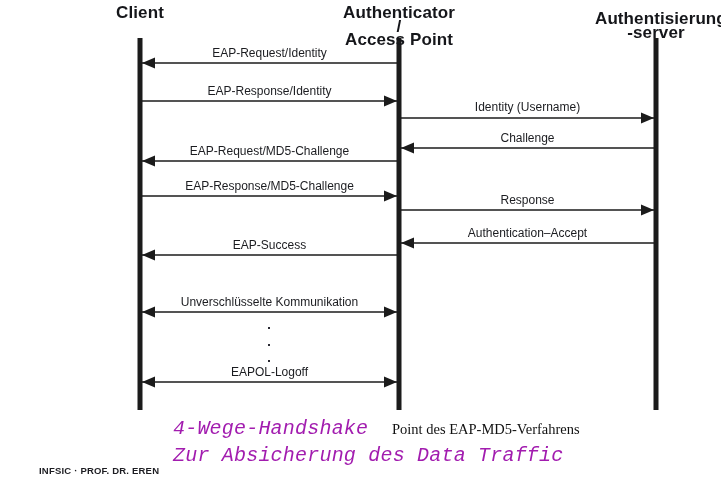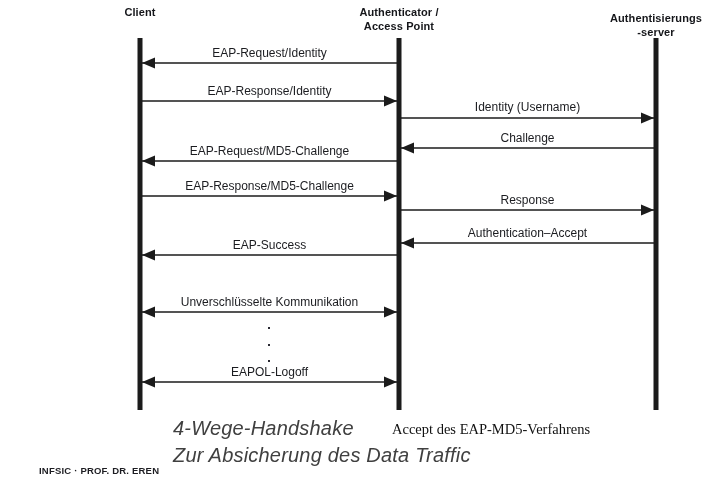--- a/index.html
+++ b/index.html
@@ -27,21 +27,21 @@
     left: 0;
     top: 0;
     width: 721px;
     height: 484px;
     display: block;
   }
   .actor-label {
     position: absolute;
     text-align: center;
     font-family: "Liberation Sans", sans-serif;
-    font-size: 11px;
+    font-size: 17px;
     font-weight: bold;
     color: #15161a;
     line-height: 13.5px;
     letter-spacing: 0.1px;
     white-space: pre-line;
   }
   #actor-label-0 { left: 80px;  top: 6px;  width: 120px; }
   #actor-label-1 { left: 339px; top: 6px;  width: 120px; }
   #actor-label-2 { left: 595px; top: 12px;  width: 122px; }
 
@@ -55,24 +55,24 @@
     white-space: nowrap;
   }
   .ellipsis-dot {
     position: absolute;
     width: 2px;
     height: 2px;
     background: #2a2a33;
   }
   .caption-green {
     position: absolute;
-    font-family: Liberation Sans, sans-serif;
+    font-family: Liberation Mono, monospace;
     font-style: italic;
     font-size: 20px;
-    color: #404040;
+    color: #a21caf;
     white-space: nowrap;
     letter-spacing: 0.2px;
   }
   #caption-green-1 { left: 173px; top: 417px; }
   #caption-green-2 { left: 173px; top: 444px; }
   .caption-black {
     position: absolute;
     font-family: "Liberation Serif", serif;
     font-size: 14.5px;
     color: #111111;
@@ -173,16 +173,16 @@
   <div id="ellipsis-layer">
       <div class="ellipsis-dot" style="left: 268px; top: 327px;"></div>
       <div class="ellipsis-dot" style="left: 268px; top: 344px;"></div>
       <div class="ellipsis-dot" style="left: 268px; top: 360px;"></div>
     </div>
 
   <div class="caption-green" id="caption-green-1">4-Wege-Handshake</div>
 
   <div class="caption-green" id="caption-green-2">Zur Absicherung des Data Traffic</div>
 
-  <div class="caption-black" id="caption-black-1">Accept des EAP-MD5-Verfahrens</div>
+  <div class="caption-black" id="caption-black-1">Point des EAP-MD5-Verfahrens</div>
 
   <div class="footer-note">INFSIC · PROF. DR. EREN</div>
 </div>
 
 </body></html>

